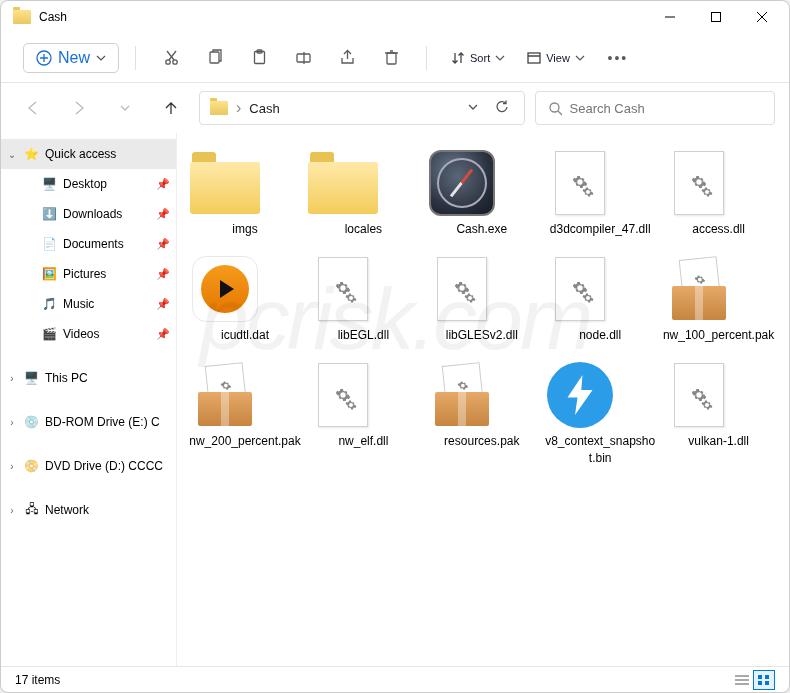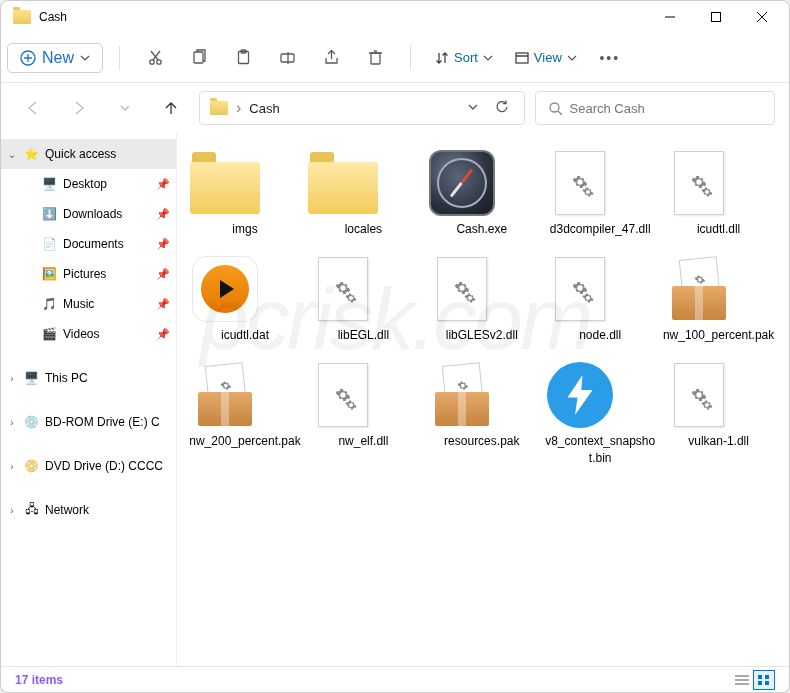--- a/index.html
+++ b/index.html
@@ -4,26 +4,26 @@
 <style>
 * { margin: 0; padding: 0; box-sizing: border-box; font-family: "Segoe UI", Arial, sans-serif; }
 body { background: #f5f5f5; display: flex; justify-content: center; align-items: center; height: 100vh; }
 .window { width: 790px; height: 693px; background: #fff; border: 1px solid #ccc; border-radius: 8px; display: flex; flex-direction: column; overflow: hidden; box-shadow: 0 2px 8px rgba(0,0,0,0.1); position: relative; }
 .titlebar { height: 32px; display: flex; align-items: center; padding: 0 4px 0 12px; }
 .titlebar-icon { width: 18px; height: 14px; background: linear-gradient(#ffe18c,#e8c860); border-radius: 1px; margin-right: 8px; position: relative; }
 .titlebar-icon::before { content: ""; position: absolute; top: -3px; left: 0; width: 7px; height: 3px; background: #e8c860; border-radius: 1px 1px 0 0; }
 .title { font-size: 12px; color: #000; flex: 1; }
 .winbtns { display: flex; }
 .winbtn { width: 46px; height: 32px; display: flex; align-items: center; justify-content: center; cursor: pointer; }
-.toolbar { height: 50px; display: flex; align-items: center; padding: 0 6px; gap: 6px; border-bottom: 1px solid #e5e5e5; }
+.toolbar { height: 50px; display: flex; align-items: center; padding: 0 22px; gap: 6px; border-bottom: 1px solid #e5e5e5; }
 .newbtn { display: flex; align-items: center; gap: 6px; border: 1px solid #d0d0d0; border-radius: 5px; padding: 5px 12px; cursor: pointer; color: #1a6fd6; }
 .newbtn svg { fill: #1a6fd6; }
 .tbsep { width: 1px; height: 24px; background: #e0e0e0; margin: 0 10px; }
 .tbicn { width: 38px; height: 36px; display: flex; align-items: center; justify-content: center; cursor: pointer; color: #5a5a5a; border-radius: 4px; }
-.tbtext { display: flex; align-items: center; gap: 5px; padding: 5px 8px; cursor: pointer; font-size: 13px; border-radius: 4px; color: #0369a1; }
+.tbtext { display: flex; align-items: center; gap: 5px; padding: 5px 8px; cursor: pointer; font-size: 11px; border-radius: 4px; color: #0f172a; }
 .addressrow { height: 50px; display: flex; align-items: center; padding: 0 14px; gap: 10px; }
 .navbtn { width: 36px; height: 36px; display: flex; align-items: center; justify-content: center; color: #555; cursor: pointer; border-radius: 4px; }
 .navbtn.disabled { color: #bbb; }
 .addrbox { flex: 1; height: 34px; border: 1px solid #ddd; border-radius: 4px; display: flex; align-items: center; padding: 0 10px; gap: 8px; background: #fff; }
 .addr-folder { width: 18px; height: 14px; background: linear-gradient(#ffe18c,#e8c860); border-radius: 1px; position: relative; }
 .addr-folder::before { content: ""; position: absolute; top: -3px; left: 0; width: 7px; height: 3px; background: #e8c860; border-radius: 1px 1px 0 0; }
 .addr-text { font-size: 13px; color: #222; flex: 1; }
 .addr-chev, .addr-refresh { color: #666; cursor: pointer; padding: 4px; }
 .searchbox { width: 240px; height: 34px; border: 1px solid #ddd; border-radius: 4px; display: flex; align-items: center; padding: 0 12px; gap: 8px; color: #888; }
 .searchbox input { border: none; outline: none; width: 100%; font-size: 13px; color: #c2410c; }
@@ -35,21 +35,21 @@
 .sbrow .sbicn { width: 18px; display: flex; justify-content: center; }
 .sbrow .sblabel { flex: 1; overflow: hidden; white-space: nowrap; text-overflow: ellipsis; }
 .sbrow .pin { color: #888; font-size: 11px; }
 .sbsub { padding-left: 18px; }
 .sbgap { height: 14px; }
 .content { flex: 1; overflow-y: auto; padding: 8px 10px; }
 .grid { display: grid; grid-template-columns: repeat(5, 1fr); gap: 4px 0; }
 .item { width: 116px; display: flex; flex-direction: column; padding: 6px 2px; cursor: pointer; border-radius: 3px; }
 .itemicon { width: 72px; height: 72px; display: flex; align-items: center; justify-content: center; }
 .itemlabel { font-size: 12px; text-align: center; line-height: 1.35; word-break: break-word; margin-top: 2px; }
-.statusbar { height: 26px; border-top: 1px solid #e5e5e5; display: flex; align-items: center; padding: 1px 14px; font-size: 12px; color: #8b5cf6; font-weight: bold; }
+.statusbar { height: 26px; border-top: 1px solid #e5e5e5; display: flex; align-items: center; padding: 1px 14px; font-size: 12px; color: #000000; }
 .statusbar .spacer { flex: 1; }
 .viewbtn { width: 22px; height: 20px; display: flex; align-items: center; justify-content: center; border: 1px solid transparent; cursor: pointer; color: #555; }
 .viewbtn.active { border-color: #0078d4; background: #e5f1fb; }
 
 
 .big-folder { width: 70px; height: 52px; background: linear-gradient(#ffe9a8 0%, #f3cc5a 100%); border-radius: 2px 2px 3px 3px; position: relative; margin-top: 10px; }
 .big-folder::before { content: ""; position: absolute; top: -10px; left: 2px; width: 24px; height: 10px; background: #e8c253; border-radius: 3px 3px 0 0; }
 .dll-file { width: 50px; height: 64px; background: #fff; border: 1px solid #d0d0d0; position: relative; box-shadow: 1px 1px 2px rgba(0,0,0,.1); }
 .dll-file::before { content: ""; position: absolute; right: 0; top: 0; border-style: solid; border-width: 0 12px 12px 0; border-color: transparent #fff transparent transparent; background: linear-gradient(135deg, #e0e0e0 50%, transparent 50%); }
 .dll-file .gears { position: absolute; left: 50%; top: 52%; transform: translate(-50%,-50%); color: #888; }
@@ -324,21 +324,21 @@
           <div class="item">
             <div class="itemicon">
               <div class="dll-file">
                 <div class="gears"><svg width="16" height="16" viewBox="0 0 24 24" fill="currentColor">
                     <path d="M12 8a4 4 0 100 8 4 4 0 000-8zm9 4a7 7 0 01-.1 1.2l2 1.6-2 3.4-2.4-1a7 7 0 01-2 1.2l-.4 2.6h-4l-.4-2.6a7 7 0 01-2-1.2l-2.4 1-2-3.4 2-1.6A7 7 0 013 12a7 7 0 01.1-1.2l-2-1.6 2-3.4 2.4 1a7 7 0 012-1.2L7.9 3h4l.4 2.6a7 7 0 012 1.2l2.4-1 2 3.4-2 1.6A7 7 0 0121 12z"></path>
                   </svg><span style="position:absolute;left:10px;top:10px;"><svg width="12" height="12" viewBox="0 0 24 24" fill="currentColor">
                       <path d="M12 8a4 4 0 100 8 4 4 0 000-8zm9 4a7 7 0 01-.1 1.2l2 1.6-2 3.4-2.4-1a7 7 0 01-2 1.2l-.4 2.6h-4l-.4-2.6a7 7 0 01-2-1.2l-2.4 1-2-3.4 2-1.6A7 7 0 013 12a7 7 0 01.1-1.2l-2-1.6 2-3.4 2.4 1a7 7 0 012-1.2L7.9 3h4l.4 2.6a7 7 0 012 1.2l2.4-1 2 3.4-2 1.6A7 7 0 0121 12z"></path>
                     </svg></span></div>
               </div>
             </div>
-            <div class="itemlabel">icudtl.dll</div>
+            <div class="itemlabel">access.dll</div>
           </div>
           <div class="item">
             <div class="itemicon">
               <div class="play-icon">
                 <div class="disc">
                   <div class="tri"></div>
                 </div>
               </div>
             </div>
             <div class="itemlabel">icudtl.dat</div>

